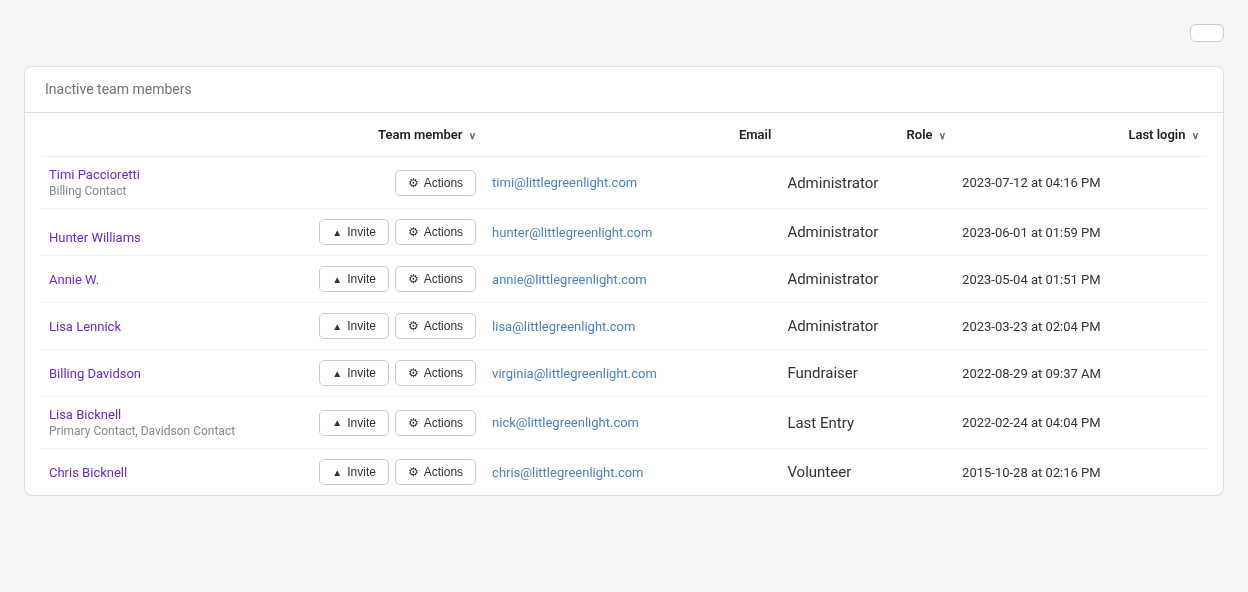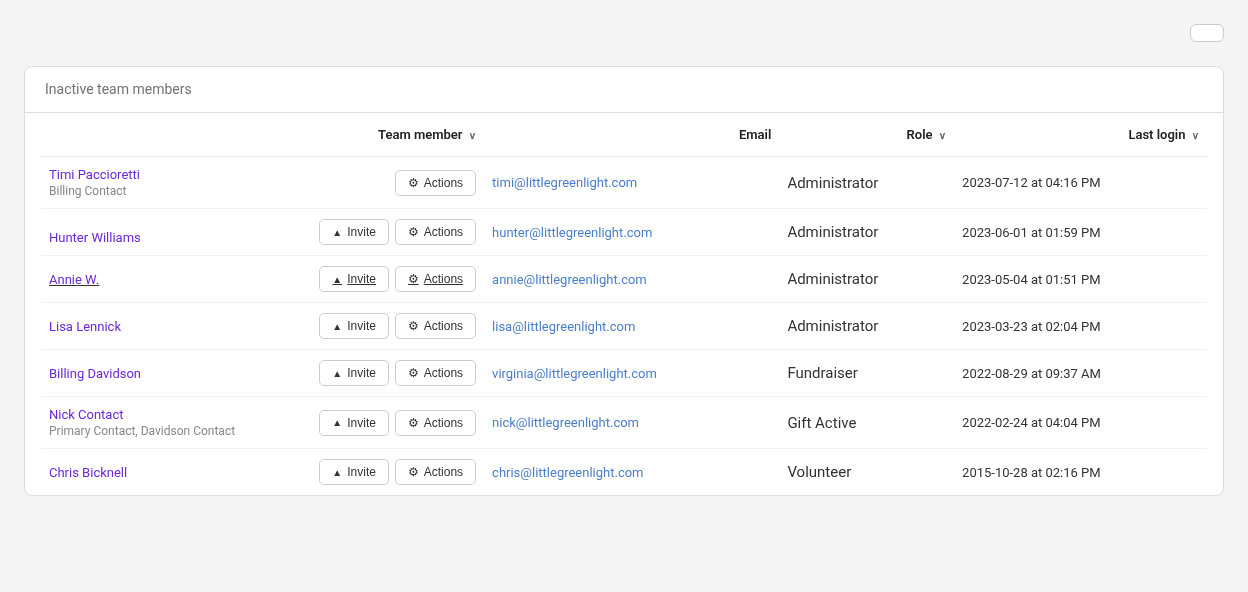--- a/index.html
+++ b/index.html
@@ -190,21 +190,21 @@
                   <button class="btn"><span>⚙</span> Actions</button>
                 </div>
               </div>
             </td>
             <td><span class="email-link">hunter@littlegreenlight.com</span></td>
             <td class="role-cell">Administrator</td>
             <td class="lastlogin-cell">2023-06-01 at 01:59 PM</td>
           </tr>
           <tr>
             <td style="width: 38%;">
-              <div style="display: flex; align-items: center; justify-content: space-between; text-decoration: underline;">
+              <div style="display: flex; align-items: center; justify-content: space-between;">
                 <div><span class="member-name">Annie W.</span></div>
                 <div class="actions-cell">
                   <button class="btn"><span style="font-size:10px;">▲</span> Invite</button>
                   <button class="btn"><span>⚙</span> Actions</button>
                 </div>
               </div>
             </td>
             <td><span class="email-link">annie@littlegreenlight.com</span></td>
             <td class="role-cell">Administrator</td>
             <td class="lastlogin-cell">2023-05-04 at 01:51 PM</td>
@@ -233,29 +233,29 @@
                 </div>
               </div>
             </td>
             <td><span class="email-link">virginia@littlegreenlight.com</span></td>
             <td class="role-cell">Fundraiser</td>
             <td class="lastlogin-cell">2022-08-29 at 09:37 AM</td>
           </tr>
           <tr>
             <td style="width: 38%;">
               <div style="display: flex; align-items: center; justify-content: space-between;">
-                <div><span class="member-name">Nick Contact</span><div class="member-sub">Primary Contact, Davidson Contact</div></div>
+                <div><span class="member-name">Lisa Bicknell</span><div class="member-sub">Primary Contact, Davidson Contact</div></div>
                 <div class="actions-cell">
                   <button class="btn"><span style="font-size:10px;">▲</span> Invite</button>
                   <button class="btn"><span>⚙</span> Actions</button>
                 </div>
               </div>
             </td>
             <td><span class="email-link">nick@littlegreenlight.com</span></td>
-            <td class="role-cell">Gift Active</td>
+            <td class="role-cell">Last Entry</td>
             <td class="lastlogin-cell">2022-02-24 at 04:04 PM</td>
           </tr>
           <tr>
             <td style="width: 38%;">
               <div style="display: flex; align-items: center; justify-content: space-between;">
                 <div><span class="member-name">Chris Bicknell</span></div>
                 <div class="actions-cell">
                   <button class="btn"><span style="font-size:10px;">▲</span> Invite</button>
                   <button class="btn"><span>⚙</span> Actions</button>
                 </div>

